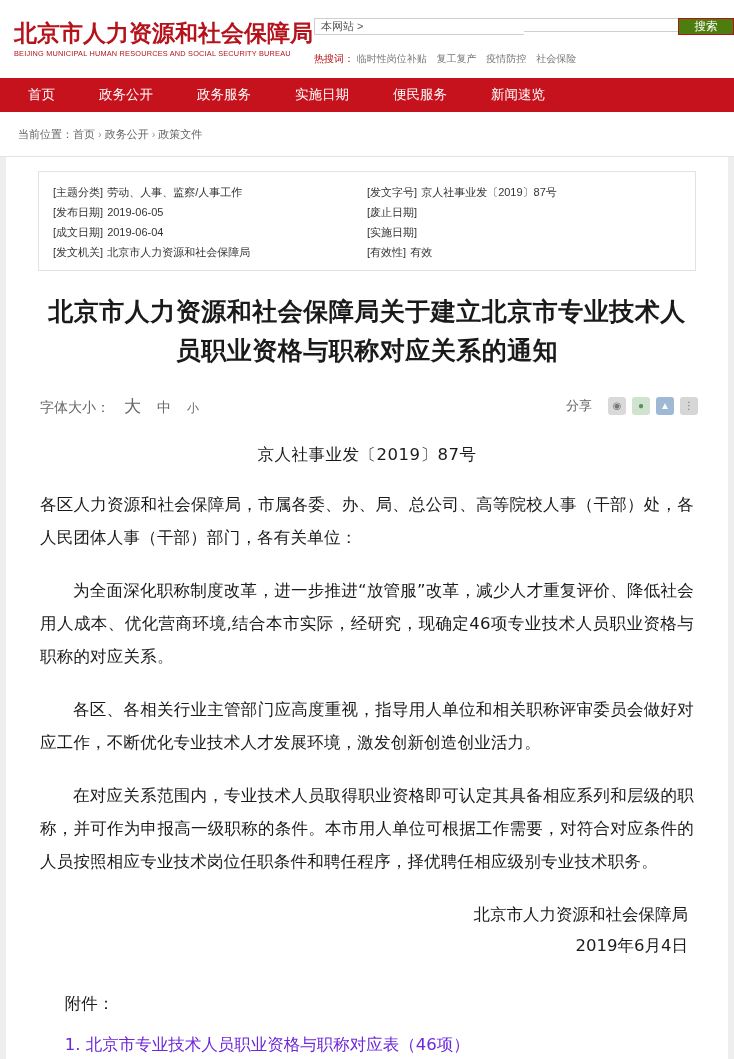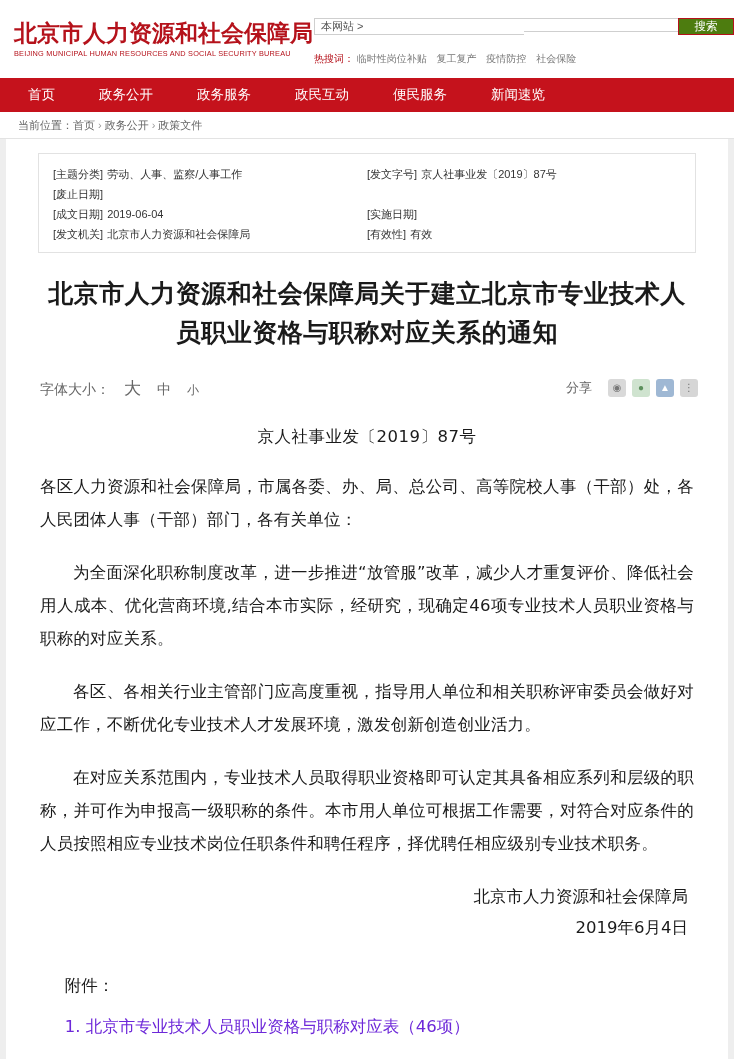--- a/index.html
+++ b/index.html
@@ -121,21 +121,21 @@
     font-size: 13.5px;
     padding: 0 22px;
     cursor: pointer;
     white-space: nowrap;
     font-family: "DejaVu Sans", sans-serif;
   }
   .nav-item:first-child { padding-left: 10px; }
 
   
   .crumb-wrap {
-    height: 27px;
+    height: 45px;
     display: flex;
     align-items: center;
     border-bottom: 1px solid #e3e3e3;
     padding-left: 18px;
     box-sizing: border-box;
   }
   .crumb {
     font-size: 11px;
     color: #666;
   }
@@ -299,21 +299,21 @@
         <span class="hw">社会保险</span>
       </div>
     </div>
 
   </div>
 
   <div class="nav">
     <div class="nav-item">首页</div>
     <div class="nav-item">政务公开</div>
     <div class="nav-item">政务服务</div>
-    <div class="nav-item">政民互动</div>
+    <div class="nav-item">实施日期</div>
     <div class="nav-item">便民服务</div>
     <div class="nav-item">新闻速览</div>
   </div>
 
   <div class="crumb-wrap">
     <div class="crumb">
       <span>当前位置：</span><a>首页</a><span class="sep">›</span><a>政务公开</a><span class="sep">›</span><a>政策文件</a>
     </div>
   </div>
 
@@ -325,20 +325,24 @@
           <div class="meta-cell">
             <span class="meta-key">[主题分类]</span>
             <span class="meta-val">劳动、人事、监察/人事工作</span>
           </div>
           <div class="meta-cell">
             <span class="meta-key">[发文字号]</span>
             <span class="meta-val">京人社事业发〔2019〕87号</span>
           </div>
         </div>
         <div class="meta-row">
+          <div class="meta-cell">
+            <span class="meta-key">[发布日期]</span>
+            <span class="meta-val">2019-06-05</span>
+          </div>
           <div class="meta-cell">
             <span class="meta-key">[废止日期]</span>
             <span class="meta-val"></span>
           </div>
         </div>
         <div class="meta-row">
           <div class="meta-cell">
             <span class="meta-key">[成文日期]</span>
             <span class="meta-val">2019-06-04</span>
           </div>

